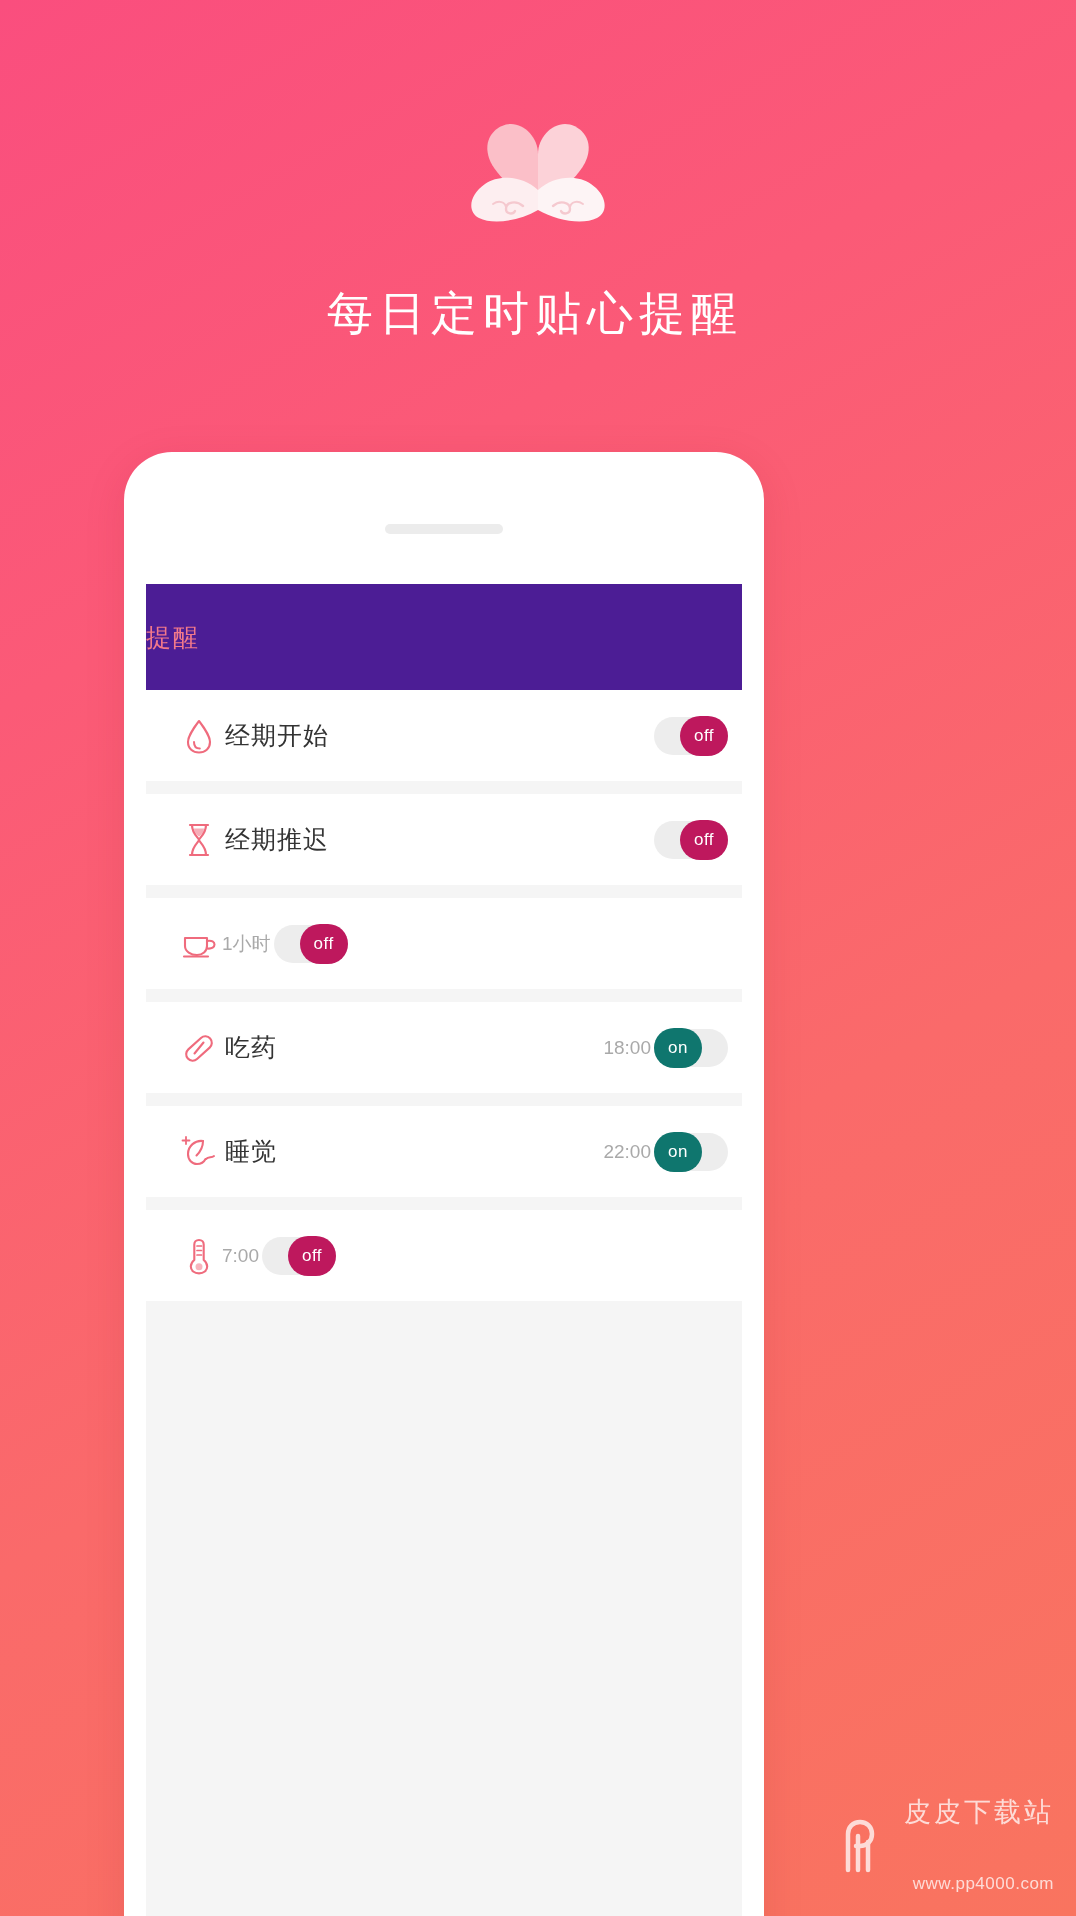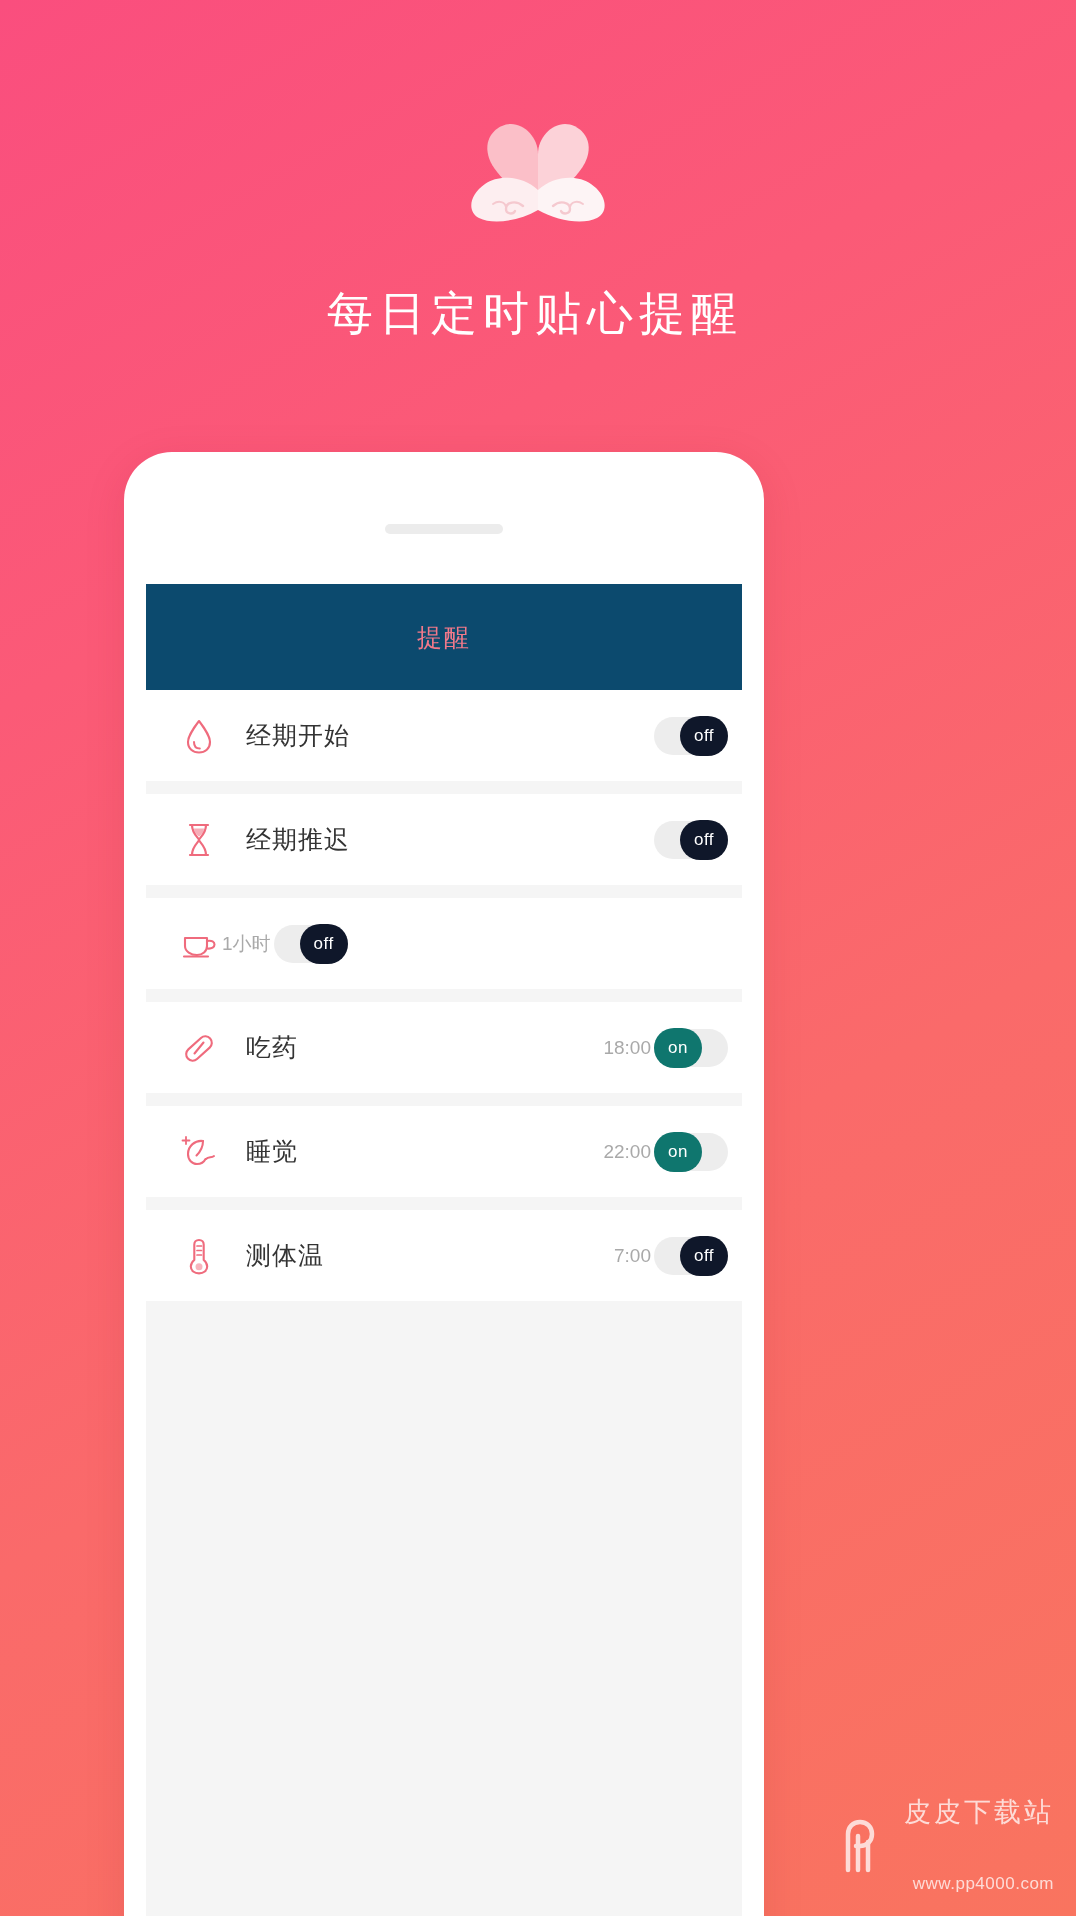--- a/index.html
+++ b/index.html
@@ -65,24 +65,23 @@
   .screen {
     position:absolute;
     left:22px;
     right:22px;
     top:132px;
     bottom:0;
     background:#f7f7f7;
   }
   .nav {
     height:106px;
-    background:#0c4a6e;
-    display:flex;
-    align-items:center;
-    justify-content:center;
+    background:#4c1d95;
+    display:flex;
+    align-items:center;
   }
   .nav-title {
     color:#f2798a;
     font-size:25px;
     letter-spacing:2px;
   }
 
   .list { background:#ffffff; }
   .row {
     position:relative;
@@ -94,21 +93,21 @@
   }
   .row-icon {
     width:46px;
     display:flex;
     align-items:center;
     justify-content:center;
     flex:0 0 46px;
   }
   .row-icon svg { display:block; }
   .row-label {
-    margin-left:24px;
+    margin-left:3px;
     font-size:25px;
     color:#333333;
     letter-spacing:1px;
     flex:1 1 auto;
   }
   .row-value {
     font-size:19px;
     color:#a9a9a9;
     margin-right:3px;
     white-space:nowrap;
@@ -135,21 +134,21 @@
     border-radius:20px;
     display:flex;
     align-items:center;
     justify-content:center;
     font-size:17px;
     color:#ffffff;
     letter-spacing:0.5px;
   }
   .toggle.off .knob {
     right:0;
-    background:#0f172a;
+    background:#be185d;
   }
   .toggle.on .knob {
     left:0;
     background:#0f766e;
   }
 
   .list-tail {
     background:#f5f5f5;
     height:700px;
   }
@@ -295,21 +294,20 @@
       <div class="divider"></div>
 
       <div class="row">
         <span class="row-icon">
           <svg width="24" height="38" viewBox="0 0 24 38">
             <path d="M12 3 C 9 3 7.3 5 7.3 7.5 L7.3 23 C 5 24.8 3.8 27 3.8 29.6 C 3.8 33.6 7.4 36.4 12 36.4 C 16.6 36.4 20.2 33.6 20.2 29.6 C 20.2 27 19 24.8 16.7 23 L16.7 7.5 C 16.7 5 15 3 12 3 Z" fill="none" stroke="#ef6b7d" stroke-width="2.1" stroke-linejoin="round"></path>
             <path d="M10 9 L14.5 9 M10 13.5 L14.5 13.5 M10 18 L14.5 18" stroke="#ef6b7d" stroke-width="1.7" stroke-linecap="round"></path>
             <circle cx="12" cy="29.8" r="3.5" fill="#ef6b7d" opacity="0.5"></circle>
           </svg>
         </span>
-        <span class="row-label">测体温</span>
         <span class="row-value">7:00</span>
         <span class="toggle off">
           <span class="knob">off</span>
         </span>
       </div>
 
     </div>
 
     <div class="list-tail"></div>
   </div>

